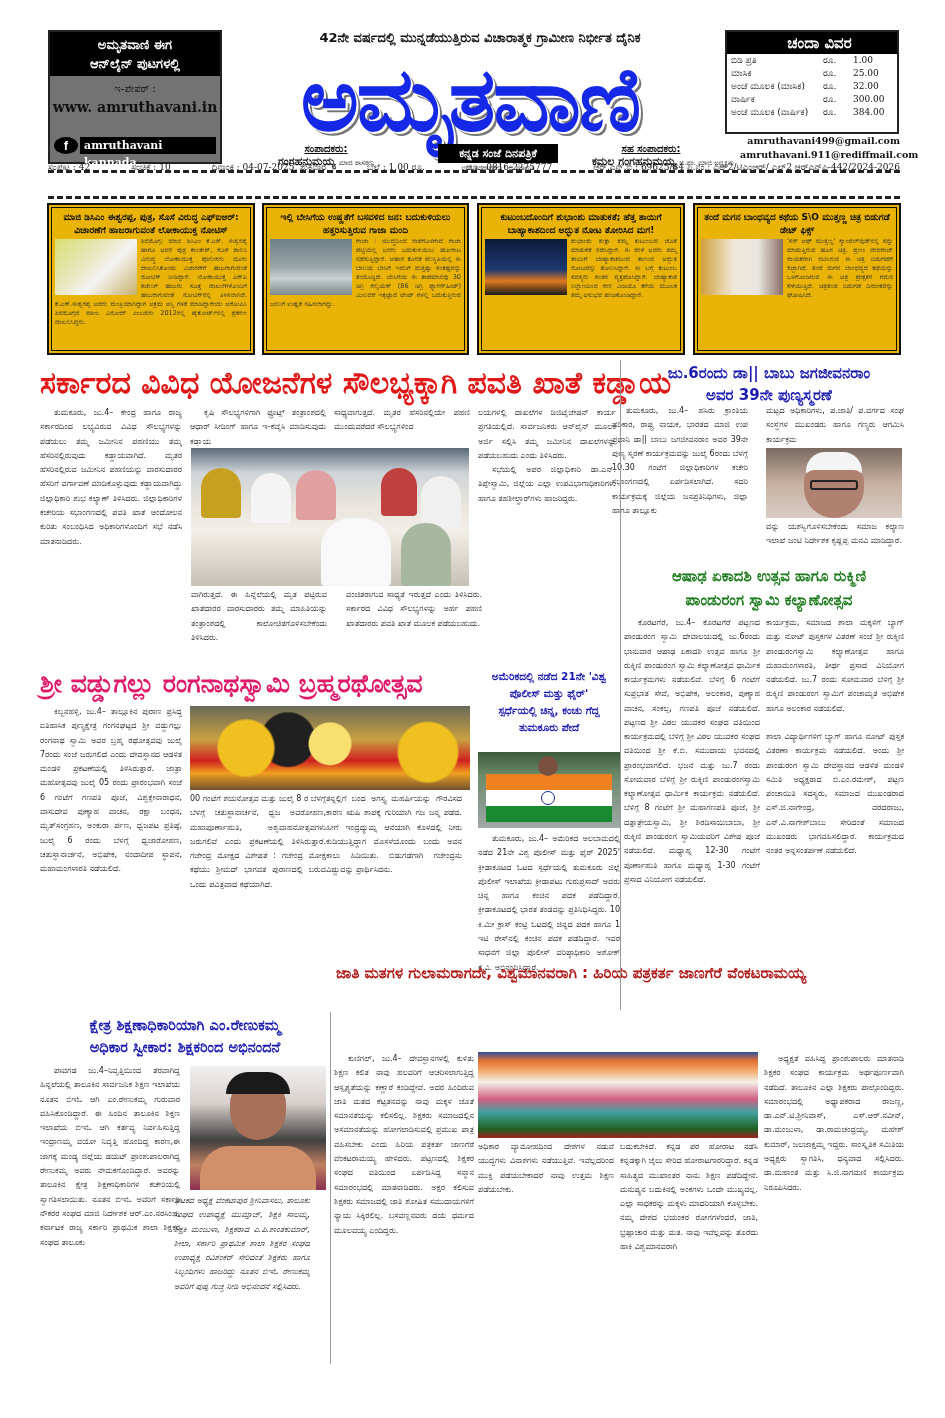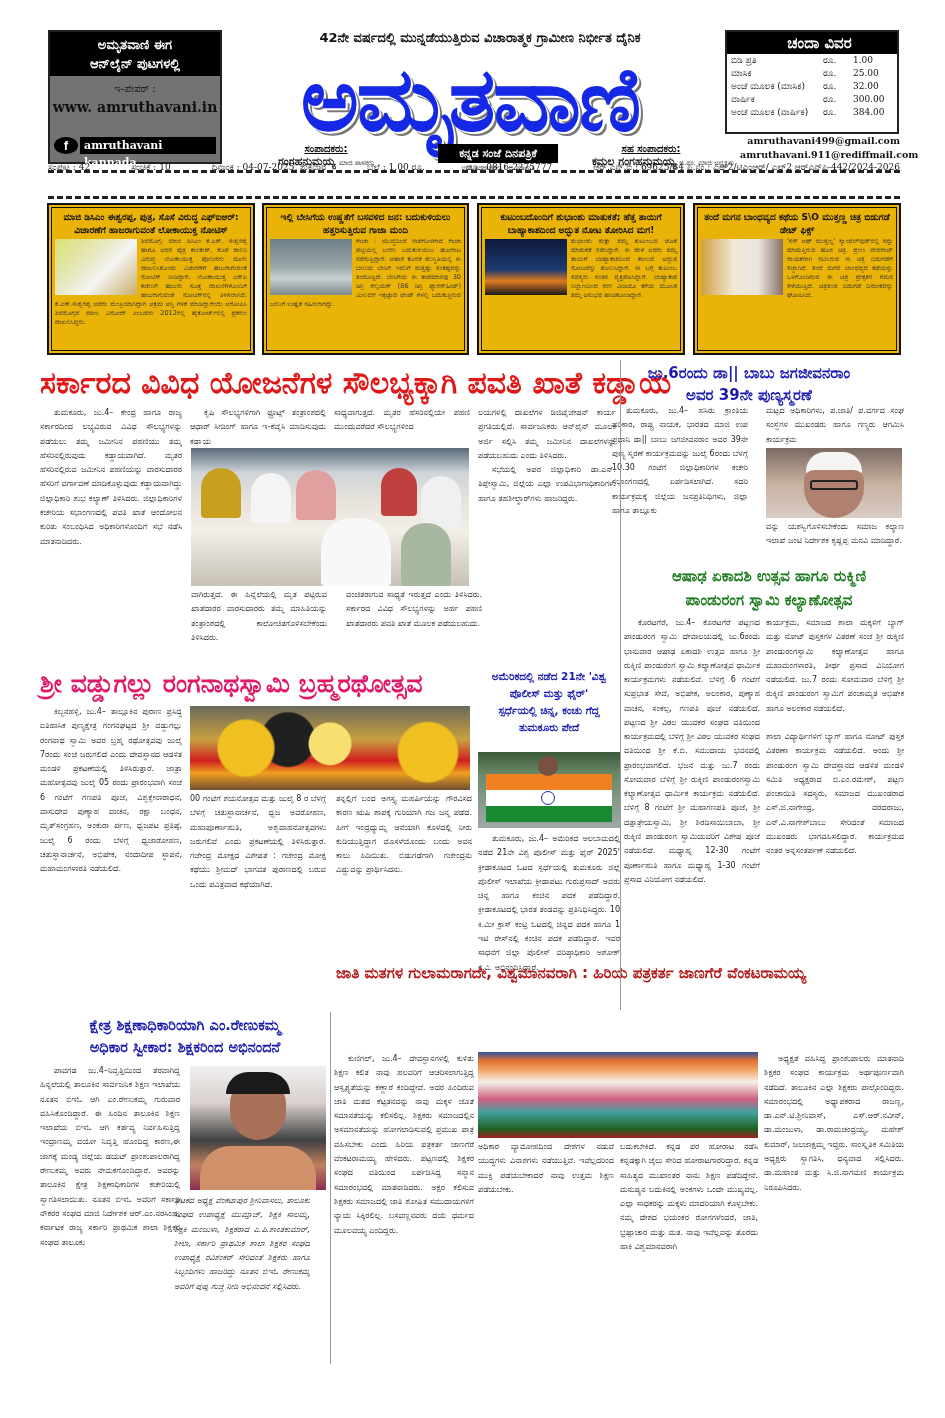--- a/index.html
+++ b/index.html
@@ -180,21 +180,21 @@
   <div style="position:absolute;left:130px;top:70px;width:70px;height:68px;background:#f8f8f8;border-radius:30px 30px 4px 4px;"></div>
   <div style="position:absolute;left:210px;top:75px;width:50px;height:63px;background:#a8b8a0;border-radius:24px 24px 4px 4px;"></div>
 </div>
 <div class="abs col-text" style="left:191px;top:588px;width:136px;height:72px;">
     <p style="text-indent:0">ವಾಗಿರುತ್ತದೆ. ಈ ಹಿನ್ನೆಲೆಯಲ್ಲಿ ಮೃತ ಪಟ್ಟಿರುವ ಖಾತೆದಾರರ ವಾರಸುದಾರರು ತಮ್ಮ ಮಾಹಿತಿಯನ್ನು ತಂತ್ರಾಂಶದಲ್ಲಿ ಕಾಲೋಚಿತಗೊಳಿಸಬೇಕೆಂದು ತಿಳಿಸಿದರು.</p>
   </div>
 <div class="abs col-text" style="left:346px;top:588px;width:136px;height:72px;">
     <p style="text-indent:0">ವಂಚಿತರಾಗುವ ಸಾಧ್ಯತೆ ಇರುತ್ತದೆ ಎಂದು ತಿಳಿಸಿದರು. ಸರ್ಕಾರದ ವಿವಿಧ ಸೌಲಭ್ಯಗಳನ್ನು ಅರ್ಹ ಪಹಣಿ ಖಾತೆದಾರರು ಪವತಿ ಖಾತೆ ಮೂಲಕ ಪಡೆಯಬಹುದು.</p>
   </div>
 
-<div class="abs h-blue" style="left:604px;top:362px;width:290px;text-align:center;font-size:15px;line-height:22px;">
+<div class="abs h-blue" style="left:624px;top:362px;width:290px;text-align:center;font-size:15px;line-height:22px;">
   <div>ಜು.6ರಂದು ಡಾ|| ಬಾಬು ಜಗಜೀವನರಾಂ</div>
   <div>ಅವರ 39ನೇ ಪುಣ್ಯಸ್ಮರಣೆ</div>
 </div>
 <div class="abs col-text" style="left:612px;top:404px;width:136px;height:150px;">
     <p>ತುಮಕೂರು, ಜು.4– ಹಸಿರು ಕ್ರಾಂತಿಯ ಹರಿಕಾರ, ರಾಷ್ಟ್ರ ನಾಯಕ, ಭಾರತದ ಮಾಜಿ ಉಪ ಪ್ರಧಾನಿ ಡಾ|| ಬಾಬು ಜಗಜೀವನರಾಂ ಅವರ 39ನೇ ಪುಣ್ಯ ಸ್ಮರಣೆ ಕಾರ್ಯಕ್ರಮವನ್ನು ಜುಲೈ 6ರಂದು ಬೆಳಗ್ಗೆ 10.30 ಗಂಟೆಗೆ ಜಿಲ್ಲಾಧಿಕಾರಿಗಳ ಕಚೇರಿ ಸಭಾಂಗಣದಲ್ಲಿ ಏರ್ಪಡಿಸಲಾಗಿದೆ. ಸದರಿ ಕಾರ್ಯಕ್ರಮಕ್ಕೆ ಜಿಲ್ಲೆಯ ಜನಪ್ರತಿನಿಧಿಗಳು, ಜಿಲ್ಲಾ ಹಾಗೂ ತಾಲ್ಲೂಕು</p>
   </div>
 <div class="abs col-text" style="left:766px;top:404px;width:138px;height:44px;">
     <p style="text-indent:0">ಮಟ್ಟದ ಅಧಿಕಾರಿಗಳು, ಪ.ಜಾತಿ/ ಪ.ವರ್ಗದ ಸಂಘ ಸಂಸ್ಥೆಗಳ ಮುಖಂಡರು ಹಾಗೂ ಗಣ್ಯರು ಆಗಮಿಸಿ ಕಾರ್ಯಕ್ರಮ</p>
   </div>
 <div class="abs photo" style="left:766px;top:448px;width:136px;height:70px;background:linear-gradient(180deg,#7a6a60,#c8b0a0 50%,#d8ccc4);">
@@ -223,21 +223,21 @@
   </div>
 <div class="abs photo" style="left:190px;top:706px;width:280px;height:84px;background:
   radial-gradient(circle at 20% 50%, #f0c020 0 12%, transparent 13%),
   radial-gradient(circle at 50% 45%, #f8e070 0 14%, transparent 15%),
   radial-gradient(circle at 85% 55%, #f0c020 0 12%, transparent 13%),
   radial-gradient(circle at 35% 40%, #202020 0 14%, transparent 15%),
   linear-gradient(180deg, #6a6a5a 0%, #c8a040 40%, #d02020 65%, #f0a020 80%, #705030 100%);"></div>
 <div class="abs col-text" style="left:190px;top:792px;width:136px;height:212px;">
     <p style="text-indent:0">00 ಗಂಟೆಗೆ ಶಯನೋತ್ಸವ ಮತ್ತು ಜುಲೈ 8 ರ ಬೆಳಗ್ಗೆ ಬೆಳಗ್ಗೆ ಚತುಸ್ಥಾನಾರ್ಚನೆ, ಧ್ವಜ ಅವರೋಹಣ, ಮಹಾಪೂರ್ಣಾಹುತಿ, ಅಶ್ವವಾಹನೋತ್ಸವಗಳು ಜರುಗಲಿವೆ ಎಂದು ಪ್ರಕಟಣೆಯಲ್ಲಿ ತಿಳಿಸಿರುತ್ತಾರೆ. ಗಜೇಂದ್ರ ಮೋಕ್ಷದ ವಿಶೇಷತೆ : ಗಜೇಂದ್ರ ಮೋಕ್ಷ ಕಥೆಯು ಶ್ರೀಮದ್ ಭಾಗವತ ಪುರಾಣದಲ್ಲಿ ಬರುವ ಒಂದು ಪವಿತ್ರವಾದ ಕಥೆಯಾಗಿದೆ.</p>
   </div>
-<div class="abs col-text" style="left:336px;top:792px;width:136px;height:212px;">
+<div class="abs col-text" style="left:326px;top:792px;width:136px;height:212px;">
     <p style="text-indent:0">ತನ್ನಲ್ಲಿಗೆ ಬಂದ ಅಗಸ್ತ್ಯ ಮಹರ್ಷಿಯನ್ನು ಗೌರವಿಸದ ಕಾರಣ ಋಷಿ ಶಾಪಕ್ಕೆ ಗುರಿಯಾಗಿ ಗಜ ಜನ್ಮ ಪಡೆದ. ಹೀಗೆ ಇಂದ್ರದ್ಯುಮ್ನ ಆನೆಯಾಗಿ ಕೊಳದಲ್ಲಿ ನೀರು ಕುಡಿಯುತ್ತಿದ್ದಾಗ ಮೊಸಳೆಯೊಂದು ಬಂದು ಅವನ ಕಾಲು ಹಿಡಿಯಿತು. ಬಿಡುಗಡೆಗಾಗಿ ಗಜೇಂದ್ರನು ವಿಷ್ಣುವನ್ನು ಪ್ರಾರ್ಥಿಸಿದನು.</p>
   </div>
 
 <div class="abs h-blue" style="left:476px;top:668px;width:146px;text-align:center;font-size:10.5px;line-height:17px;">
   <div>ಅಮೆರಿಕದಲ್ಲಿ ನಡೆದ 21ನೇ 'ವಿಶ್ವ</div>
   <div>ಪೊಲೀಸ್ ಮತ್ತು ಫೈರ್'</div>
   <div>ಸ್ಪರ್ಧೆಯಲ್ಲಿ ಚಿನ್ನ, ಕಂಚು ಗೆದ್ದ</div>
   <div>ತುಮಕೂರು ಪೇದೆ</div>
 </div>
 <div class="abs photo" style="left:478px;top:752px;width:142px;height:76px;background:linear-gradient(180deg,#3a5a3a,#6a8a6a 30%,#a0a8a8 100%);">

